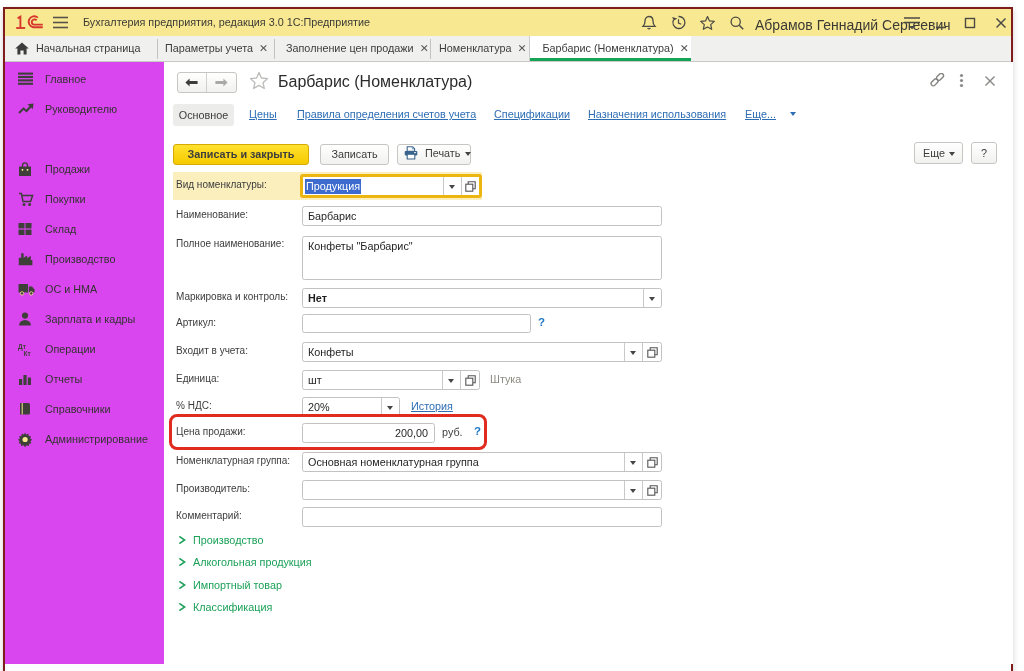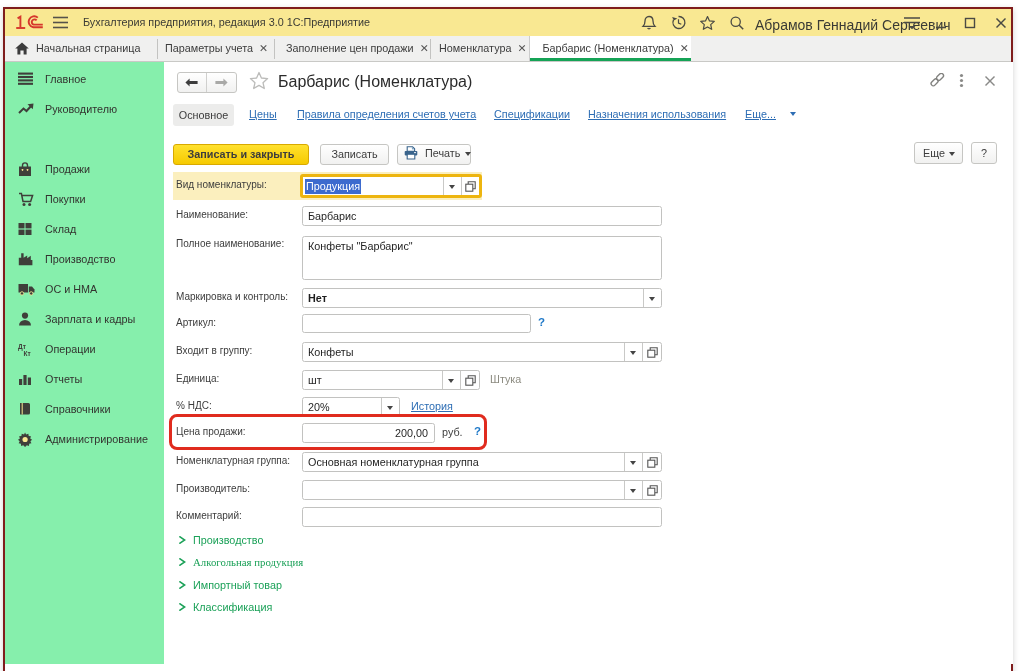--- a/index.html
+++ b/index.html
@@ -13,21 +13,21 @@
   #username { position:absolute; left:750px; top:8px; font-size:14px; color:#3a3a35; }
   
   #tabbar { position:absolute; left:0; top:27px; width:100%; height:26px; background:#f0f0ef; border-bottom:1px solid #c9c9c6; }
   .tab { position:absolute; top:0; height:25px; font-size:10.8px; color:#3c3c3c; }
   .tab .tx { position:absolute; top:6px; white-space:nowrap; }
   .tabsep { position:absolute; top:3px; width:1px; height:20px; background:#c3c3c1; }
   .tabx { color:#555; font-size:10.8px; }
   #activetab { position:absolute; left:523.5px; top:0; width:162px; height:25px; background:#fff; border-left:1px solid #ccc; }
   #activetab .green { position:absolute; left:0; bottom:0; width:100%; height:3px; background:#15a356; }
   
-  #sidebar { position:absolute; left:0; top:53px; width:159px; height:602px; background:#86efac; }
+  #sidebar { position:absolute; left:0; top:53px; width:159px; height:602px; background:#d946ef; }
   .sideitem { position:absolute; left:0; width:159px; height:30px; }
   .sideitem .lbl { position:absolute; left:40px; top:8px; font-size:10.8px; color:#33332f; white-space:nowrap; }
   .sideitem svg { position:absolute; left:13px; top:7px; }
   
   #content { position:absolute; left:159px; top:53px; width:849px; height:602px; background:#fff; }
   .btn { position:absolute; background:linear-gradient(#ffffff,#f1f1f0); border:1px solid #c6c6c3; border-radius:3px; font-size:10.8px; color:#3c3c3c; text-align:center; }
   .navlink { position:absolute; top:46px; height:15px; font-size:10.8px; color:#2d6db4; text-decoration:underline; white-space:nowrap; }
   #formtitle { position:absolute; left:114px; top:11px; font-size:16px; color:#2b2b2b; }
   .fld { position:absolute; border:1px solid #c2c2c0; border-radius:2.5px; background:#fff; font-size:10.8px; color:#1f1f1f; white-space:nowrap; overflow:hidden; }
   .fld .val { position:absolute; left:5px; top:2.5px; }
@@ -323,21 +323,21 @@
         <span class="val">Нет</span>
       <div class="dd" style="right:0; width:18px;">
           <div class="caret"></div>
         </div>
     </div>
 
     <div class="lab" style="top:255px;">Артикул:</div>
     <div class="fld" style="left:138px; top:252px; width:229px; height:19px;"></div>
     <div class="qmark" style="left:374px; top:254px;">?</div>
 
-    <div class="lab" style="top:283px;">Входит в группу:</div>
+    <div class="lab" style="top:283px;">Входит в учета:</div>
     <div class="fld" style="left:138px; top:280px; width:360px; height:20px;">
         <span class="val">Конфеты</span>
       <div class="dd" style="right:19px; width:18px;">
           <div class="caret"></div>
         </div>
       <div class="dd" style="right:0; width:19px;">
           <svg class="opico" width="11" height="11" viewBox="0 0 11 11">
             <g fill="#fff" stroke="#555" stroke-width="1.1">
               <path d="M3.2,3.2 V0.8 H10.2 V7.8 H7.8" fill="none"></path>
               <rect x="0.8" y="3.2" width="7" height="7"></rect>
@@ -414,21 +414,21 @@
     <div class="lab" style="top:448px;">Комментарий:</div>
     <div class="fld" style="left:138px; top:445px; width:360px; height:20px;"></div>
 
     <svg class="grarr" style="left:14px; top:474px;" width="9" height="9" viewBox="0 0 9 9">
         <path d="M1.5,0.5 L7.5,4.5 L1.5,8.5" fill="none" stroke="#1ba158" stroke-width="1.8"></path>
       </svg>
     <div class="grlink" style="left:29px; top:472px;">Производство</div>
     <svg class="grarr" style="left:14px; top:496px;" width="9" height="9" viewBox="0 0 9 9">
         <path d="M1.5,0.5 L7.5,4.5 L1.5,8.5" fill="none" stroke="#1ba158" stroke-width="1.8"></path>
       </svg>
-    <div class="grlink" style="left:29px; top:494px;font-family:Liberation Serif, serif;">Алкогольная продукция</div>
+    <div class="grlink" style="left:29px; top:494px;">Алкогольная продукция</div>
     <svg class="grarr" style="left:14px; top:519px;" width="9" height="9" viewBox="0 0 9 9">
         <path d="M1.5,0.5 L7.5,4.5 L1.5,8.5" fill="none" stroke="#1ba158" stroke-width="1.8"></path>
       </svg>
     <div class="grlink" style="left:29px; top:517px;">Импортный товар</div>
     <svg class="grarr" style="left:14px; top:541px;" width="9" height="9" viewBox="0 0 9 9">
         <path d="M1.5,0.5 L7.5,4.5 L1.5,8.5" fill="none" stroke="#1ba158" stroke-width="1.8"></path>
       </svg>
     <div class="grlink" style="left:29px; top:539px;">Классификация</div>
   </div>
 </div>

